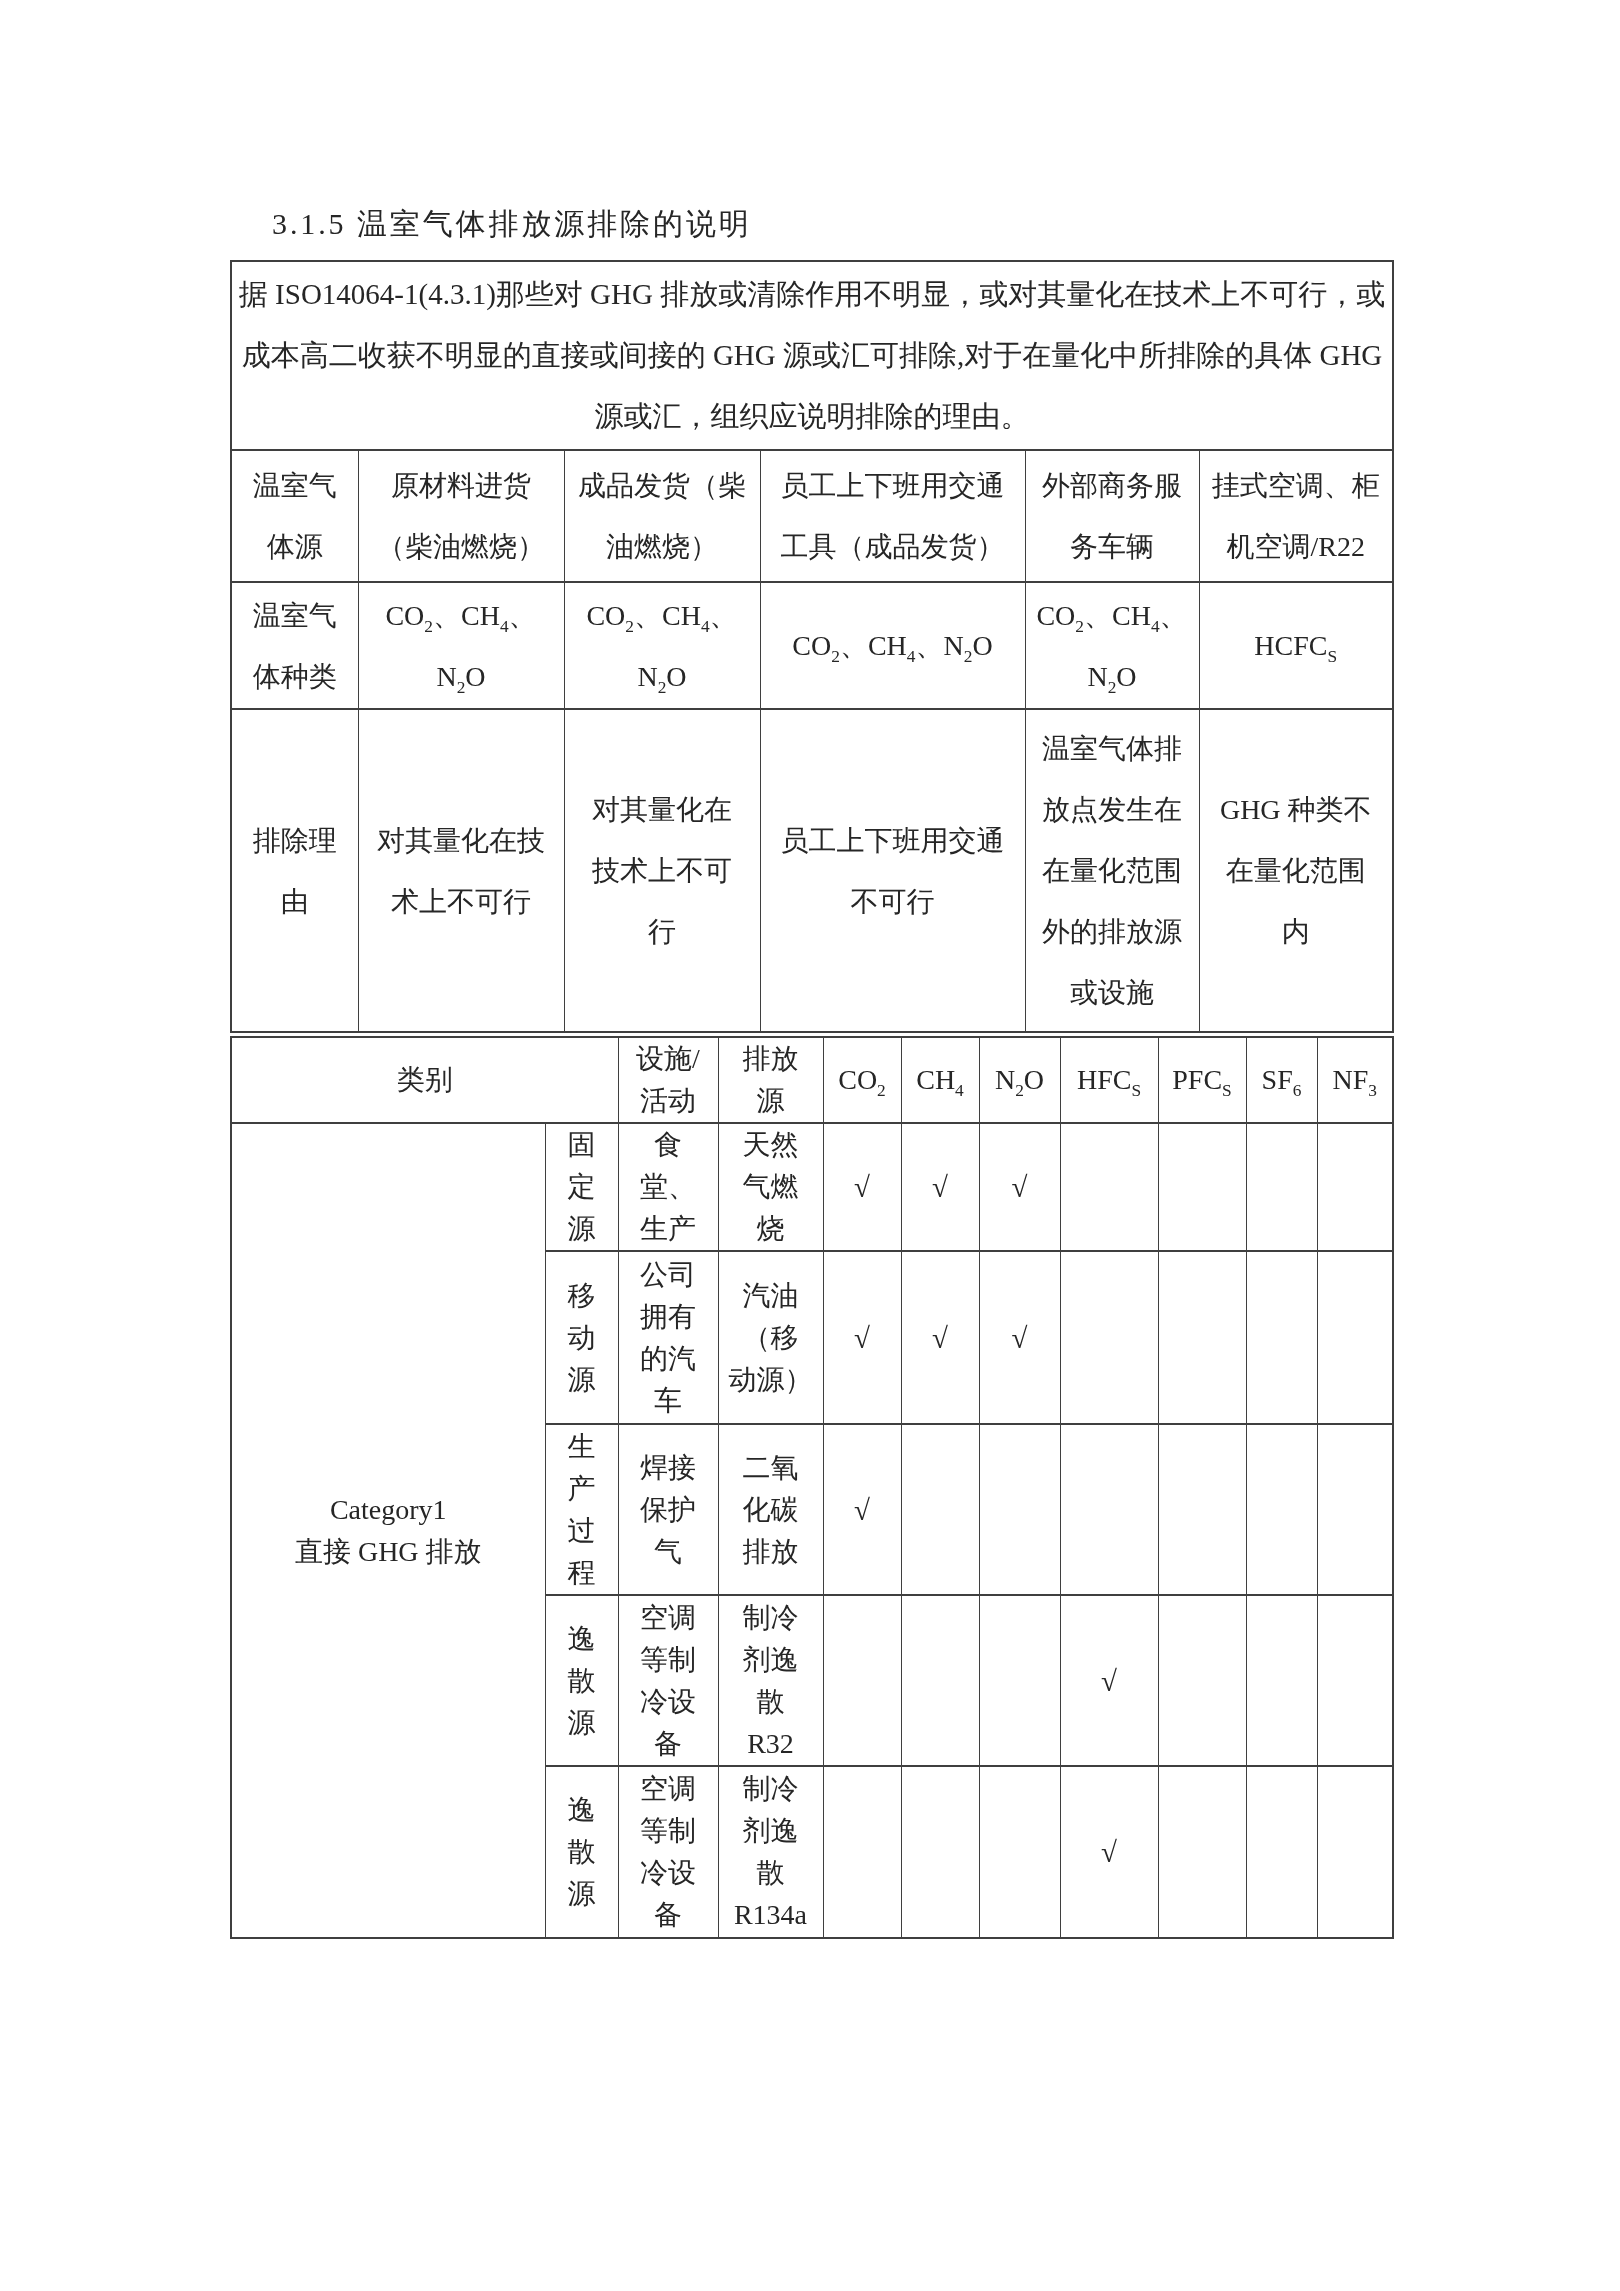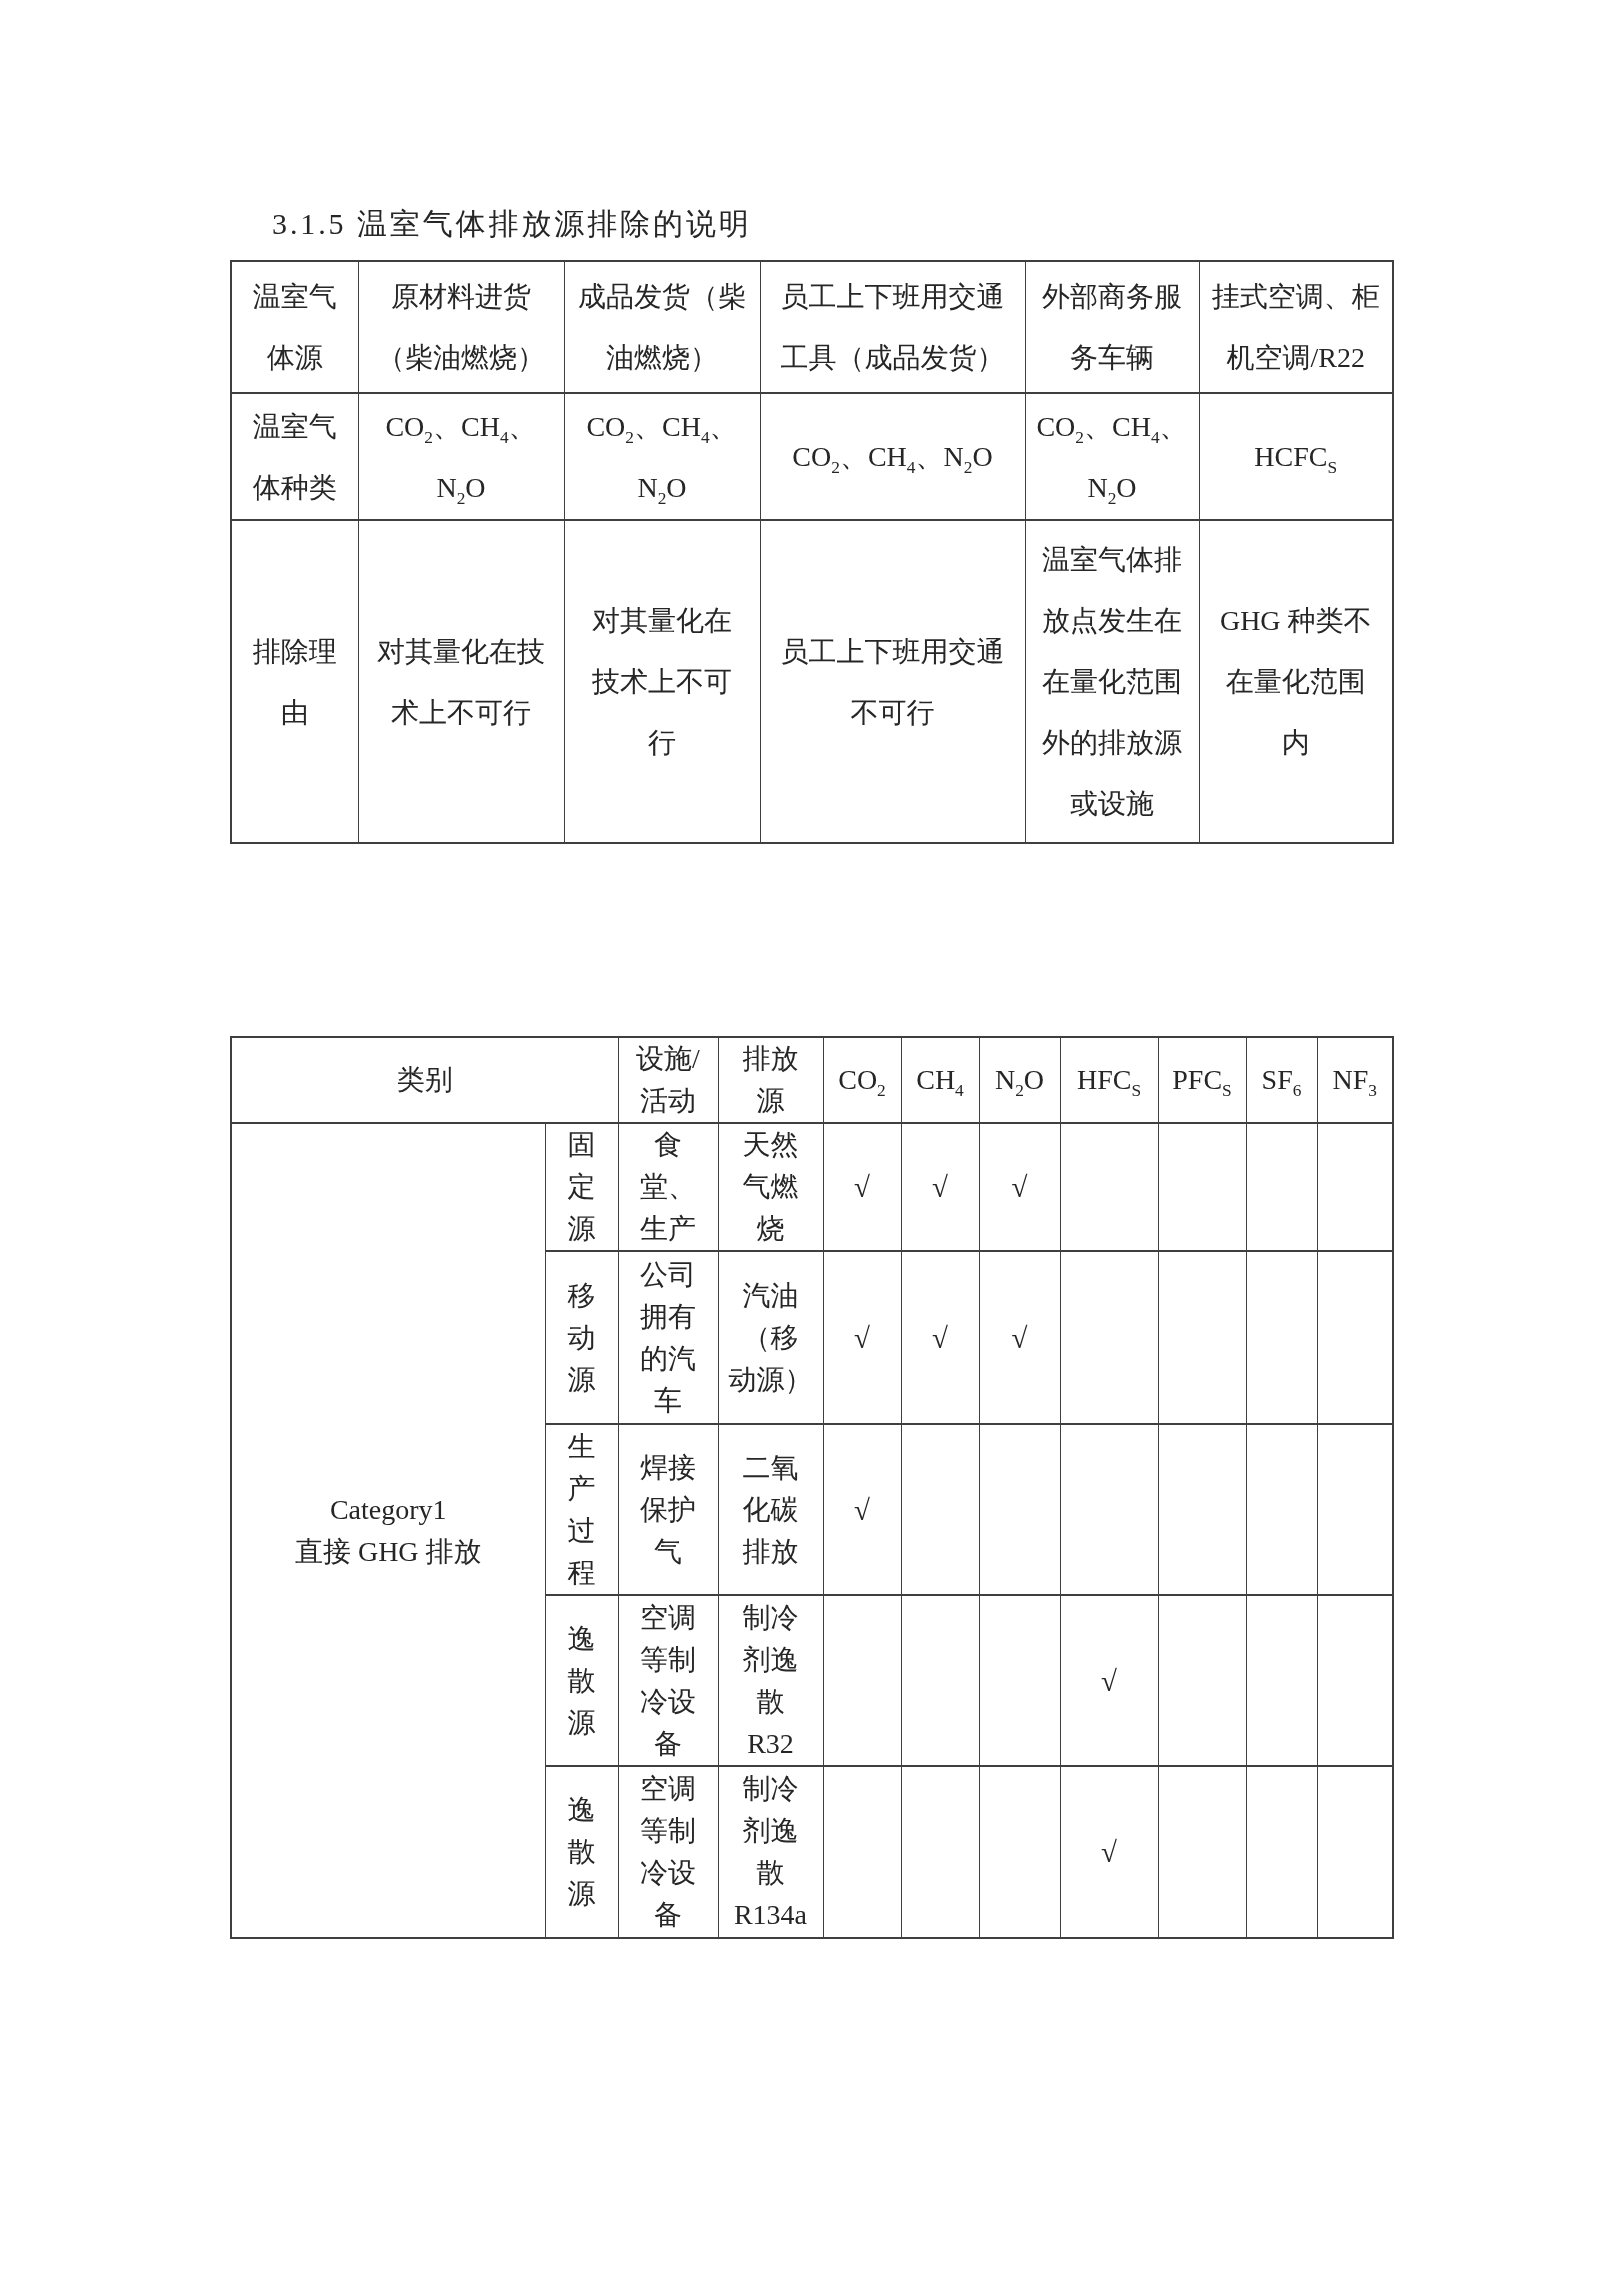--- a/index.html
+++ b/index.html
@@ -51,20 +51,27 @@
   <table class="t1">
     <colgroup>
       <col style="width:127px">
         <col style="width:206px">
         <col style="width:196px">
       <col style="width:265px">
         <col style="width:174px">
         <col style="width:194px">
     </colgroup>
     <tbody>
+        <tr class="r-note">
+      <td colspan="6" class="note-cell">
+            <div>据 ISO14064-1(4.3.1)那些对 GHG 排放或清除作用不明显，或对其量化在技术上不可行，或</div>
+            <div>成本高二收获不明显的直接或间接的 GHG 源或汇可排除,对于在量化中所排除的具体 GHG</div>
+            <div>源或汇，组织应说明排除的理由。</div>
+          </td>
+    </tr>
     <tr class="r-head">
       <td>
             <div>温室气</div>
             <div>体源</div>
           </td>
       <td>
             <div>原材料进货</div>
             <div>（柴油燃烧）</div>
           </td>
       <td>

